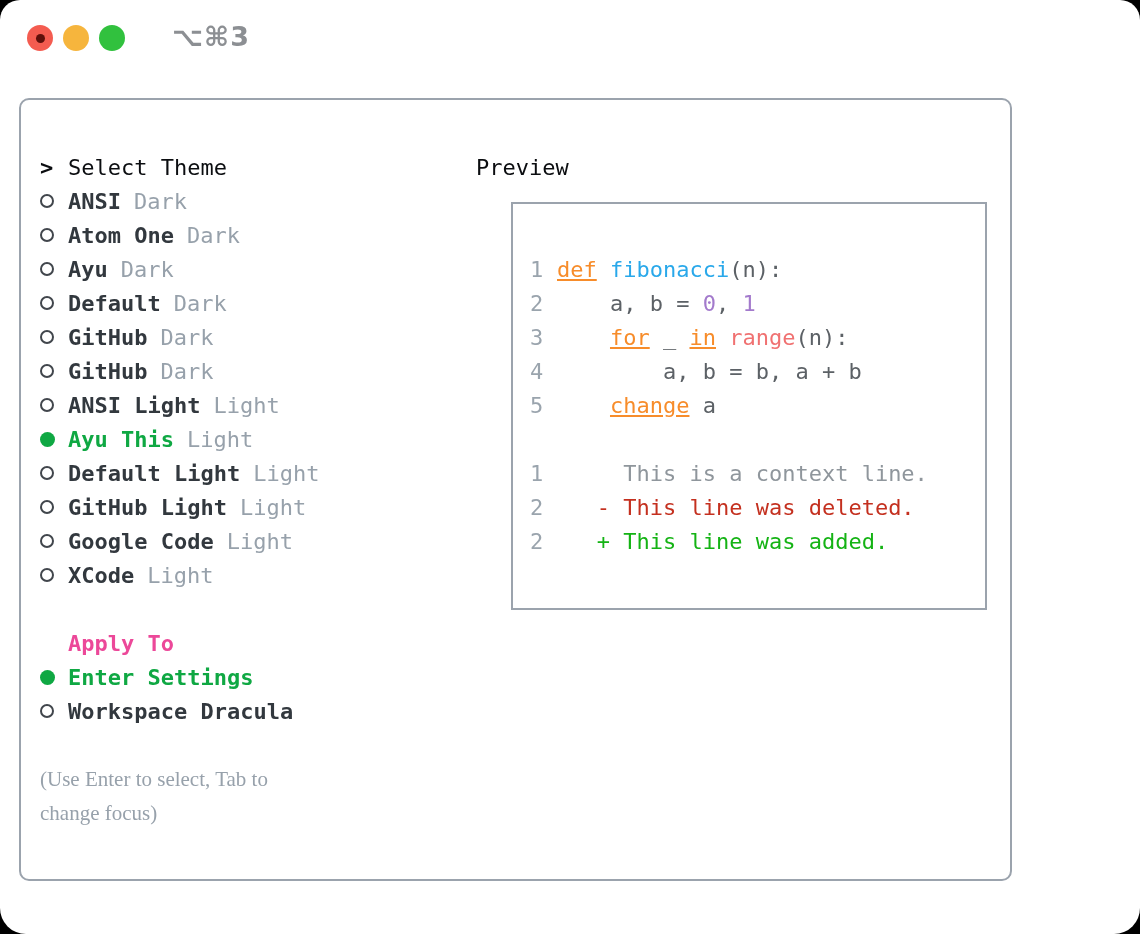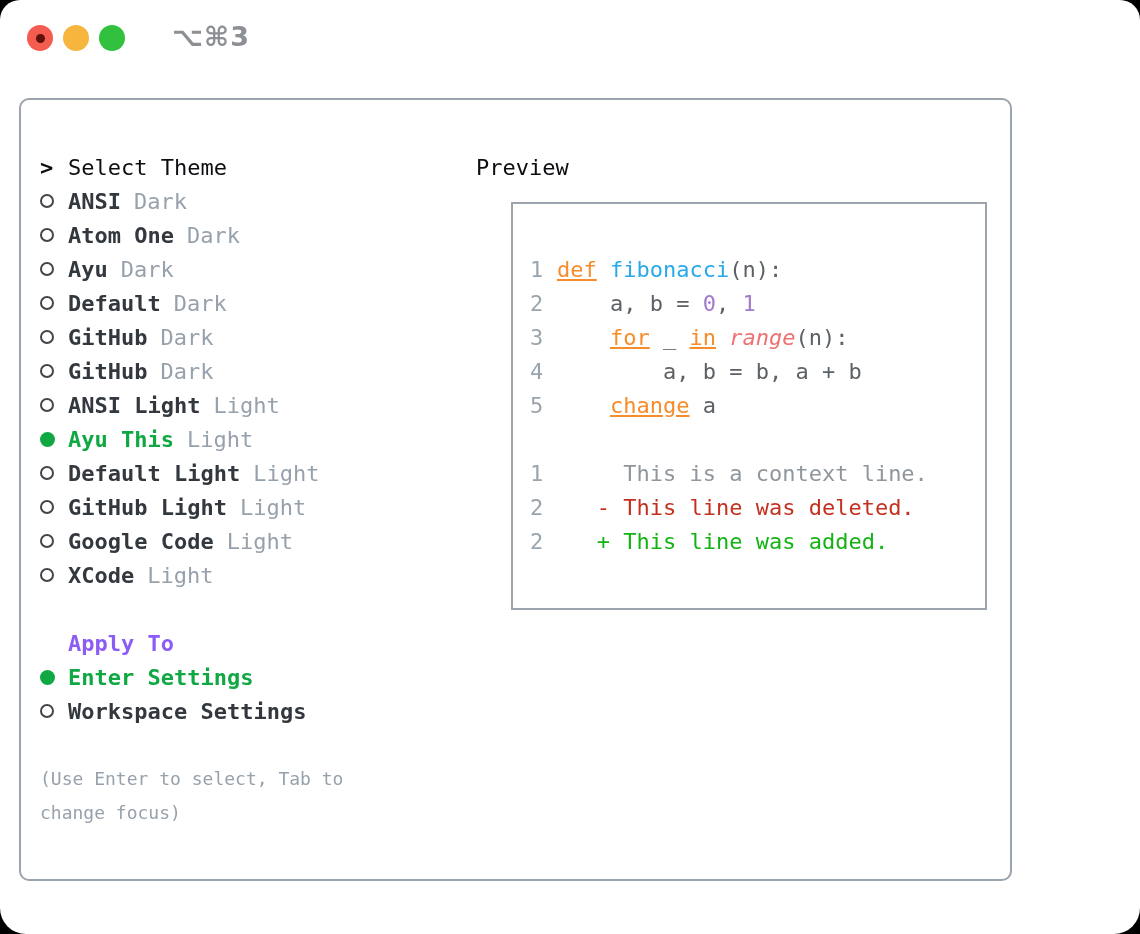--- a/index.html
+++ b/index.html
@@ -29,41 +29,41 @@
   }
 
   
   .left-col { position:absolute; left:19px; top:50px; width:450px; }
   .row { display:flex; align-items:center; height:34px; font-size:22px; color:#32383e; }
   .spacer-row { height:34px; }
   .slot { width:28px; display:flex; align-items:center; flex:none; }
   .prompt { font-weight:bold; color:#0b0d10; }
   .label { white-space:pre;font-weight:bold; }
   .hdr { font-weight:normal; color:#0b0d10; }
-  .apply-hdr { color:#8b5cf6; }
+  .apply-hdr { color:#ec4899; }
   .radio { width:14px; height:14px; border:2px solid #41464c; border-radius:50%; }
   .radio.sel { width:15px; height:15px; border:none; background:var(--selection-green); }
   .row.sel .label { color:var(--selection-green); }
   .suffix { color:var(--muted-gray); margin-left:13px; white-space:pre; }
-  .hint { color:var(--muted-gray); font-size:18px; }
+  .hint { color:var(--muted-gray); font-size:21px;font-family:Liberation Serif, serif; }
   .hint-line { height:34px; line-height:34px; white-space:pre; }
 
   
   .preview-header { position:absolute; left:455px; top:50px; }
   .preview-box {
     position:absolute; left:490px; top:102px; width:476px; height:408px;
     border:2px solid #9ba3ad; background:#fff;
   }
   .code-area { padding:49px 0 0 17px; }
   .pline { display:flex; height:34px; line-height:34px; font-size:22px; }
   .num { flex:none; width:27px; color:#9aa4ad; }
   .code, .diff { white-space:pre; color:var(--code-plain); }
   .tk-keyword  { color:var(--syntax-keyword);text-decoration:underline; }
   .tk-function { color:var(--syntax-function); }
-  .tk-builtin  { color:var(--syntax-builtin);font-style:italic; }
+  .tk-builtin  { color:var(--syntax-builtin); }
   .tk-number   { color:var(--syntax-number); }
   .tk-plain    { color:var(--code-plain); }
   .c-context { color:#8f969c; }
   .c-deleted { color:var(--diff-deleted); }
   .c-added   { color:var(--diff-added); }
 </style>
 </head>
 <body>
 
 <div class="screen">
@@ -185,21 +185,21 @@
           <div class="row sel">
             <span class="slot">
               <span class="radio sel"></span>
             </span>
             <span class="label">Enter Settings</span>
           </div>
           <div class="row">
             <span class="slot">
               <span class="radio"></span>
             </span>
-            <span class="label">Workspace Settings</span>
+            <span class="label">Workspace Dracula</span>
           </div>
         </div>
 
       <div class="spacer-row"></div>
 
       <div class="hint">
         <div class="hint-line">(Use Enter to select, Tab to</div>
         <div class="hint-line">change focus)</div>
       </div>
     </div>

